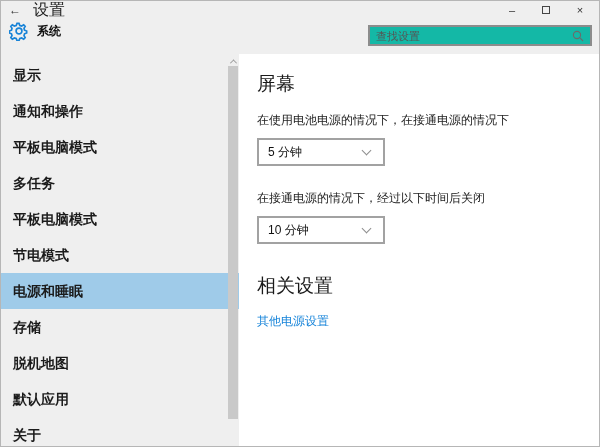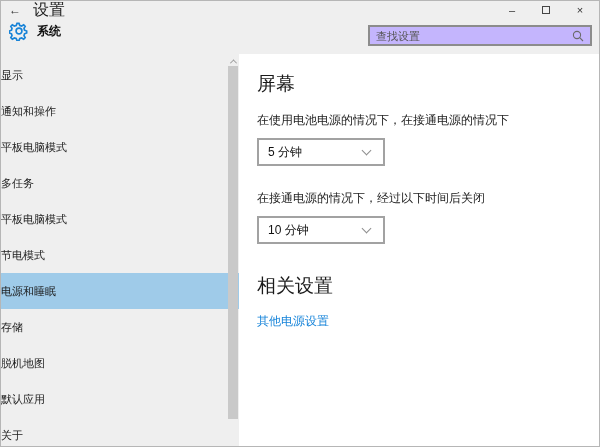--- a/index.html
+++ b/index.html
@@ -18,37 +18,37 @@
   .win-controls { position:absolute; right:2px; top:0; height:18px; display:flex; }
   .win-btn { width:34px; height:18px; display:flex; align-items:center; justify-content:center; color:#333; font-size:11px; cursor:pointer; }
   .maxbox { width:8px; height:8px; border:1px solid #444; display:inline-block; }
 
   
   .header { height:35px; position:relative; }
   .gear-icon { position:absolute; left:8px; top:2px; width:20px; height:20px; }
   .page-title { position:absolute; left:36px; top:4px; font-size:12px; font-weight:bold; color:#111; }
   .search-box {
     position:absolute; left:367px; top:6px; width:224px; height:21px;
-    background:#c4b5fd; border:2px solid #8c8c8c; display:flex; align-items:center;
+    background:#14b8a6; border:2px solid #8c8c8c; display:flex; align-items:center;
   }
   .search-input {
     flex:1; border:none; outline:none; background:transparent;
     font-size:11px; color:#222; padding:0 4px 0 6px;
     font-family:"Liberation Sans","DejaVu Sans",sans-serif;
   }
   .search-input::placeholder { color:#555; opacity:1; }
   .search-icon { width:16px; height:14px; margin-right:3px; flex:0 0 auto; }
 
   
   .body { display:flex; height:394px; }
   .sidebar { position:relative; width:238px; background:#efefef; flex:0 0 auto; }
   .side-list { padding-top:3px; }
   .side-item {
-    height:36px; line-height:36px; padding-left:0;
-    font-size:11px; color:#1b1b1b; cursor:pointer; white-space:nowrap;
+    height:36px; line-height:36px; padding-left:12px;
+    font-size:14px; color:#1b1b1b; cursor:pointer; white-space:nowrap;font-weight:bold;
   }
   .side-item.selected { background:#9fcbe9; }
 
   
   .scrollbar { position:absolute; top:0; bottom:0; left:227px; width:10px; }
   .scroll-up { position:absolute; top:3px; left:1px; width:8px; height:8px; display:flex; align-items:center; justify-content:center; cursor:pointer; }
   .scroll-up i { display:block; width:5px; height:5px; border-left:1px solid #9a9a9a; border-top:1px solid #9a9a9a; transform:rotate(45deg) translate(1px,1px); }
   .scroll-thumb { position:absolute; top:12px; left:0; width:10px; height:353px; background:#c9c9c9; cursor:pointer; }
 
   

